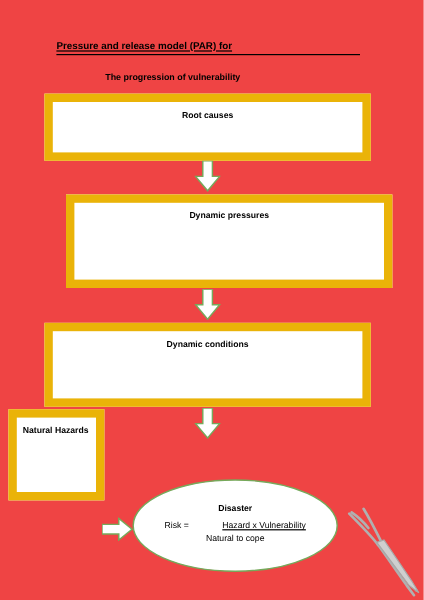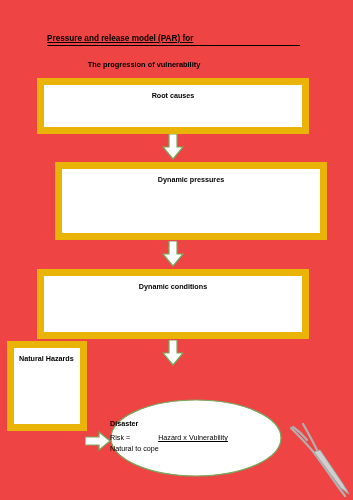--- a/index.html
+++ b/index.html
@@ -88,21 +88,21 @@
   #box-unsafe {
     left: 37px;
     top: 269px;
     width: 272px;
     height: 70px;
   }
   #box-hazards {
     left: 7px;
     top: 341px;
     width: 80px;
-    height: 90px;
+    height: 76px;
   }
   .box-label-left {
     position: absolute;
     left: 5px;
     top: 6px;
     font-size: 7.2px;
     font-weight: bold;
     color: #000000;
     text-align: left;
   }
@@ -129,21 +129,21 @@
     top: 399px;
     width: 172px;
     height: 78px;
   }
   .ellipse svg { display: block; }
   .ellipse-text {
     position: absolute;
     left: 110px;
     top: 418px;
     width: 172px;
-    text-align: left;
+    text-align: center;
     font-size: 7.2px;
     color: #000000;
     line-height: 11px;
   }
   .ellipse-title {
     font-weight: bold;
     display: block;
     margin-bottom: 3px;
   }
   .ellipse-line2 .u {

